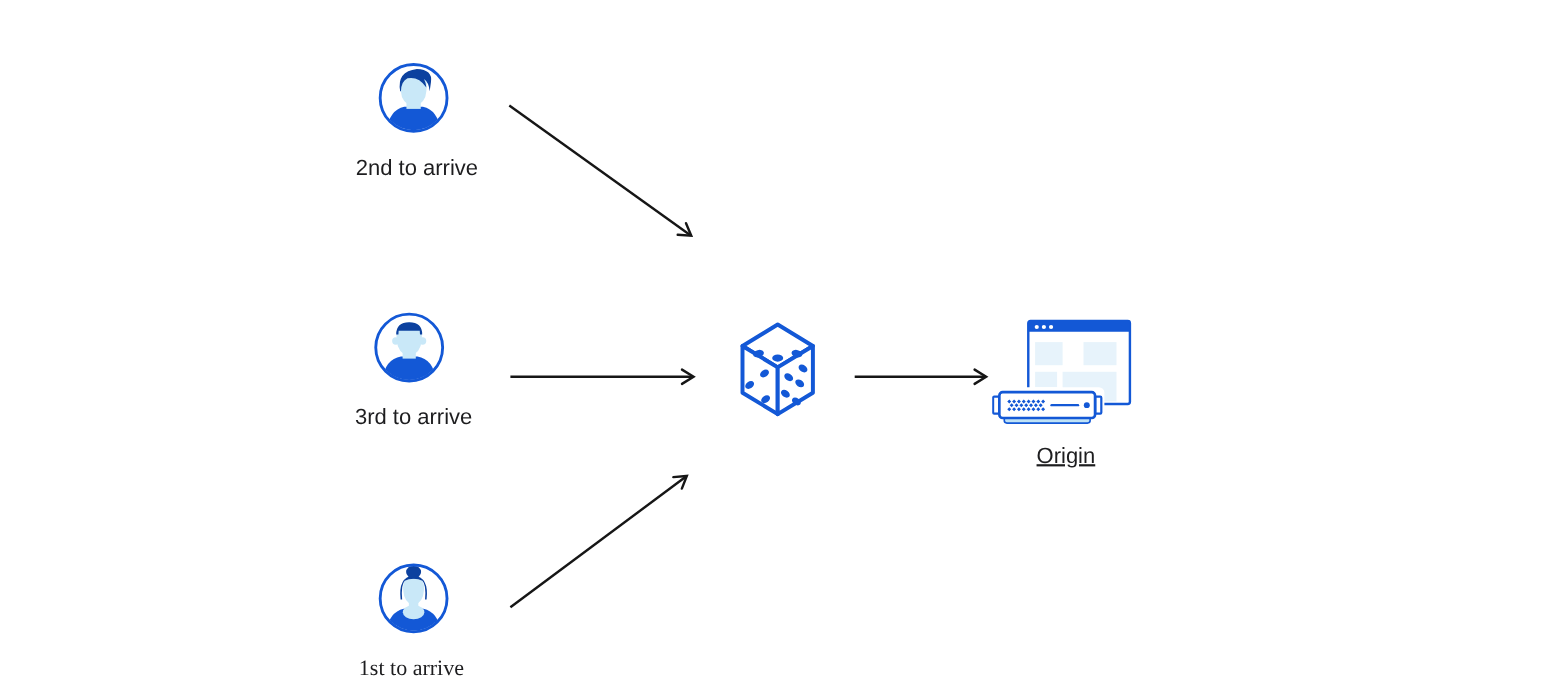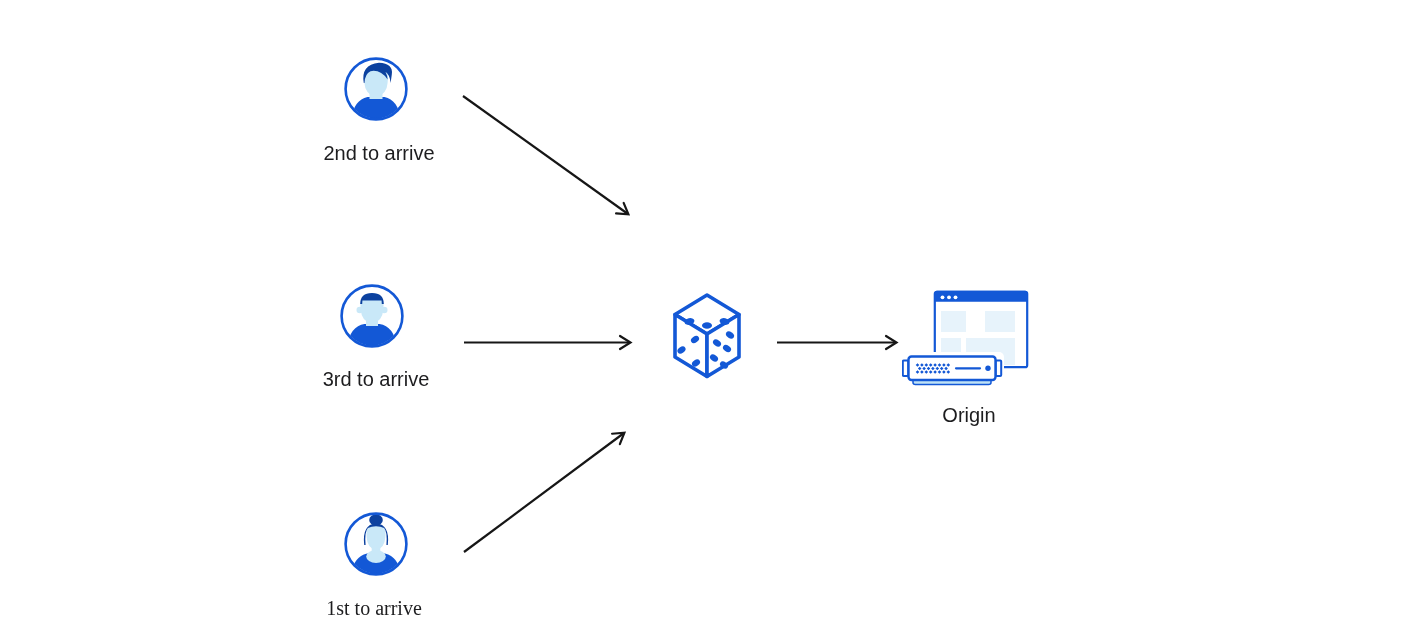--- a/index.html
+++ b/index.html
@@ -147,15 +147,15 @@
         M35.3,78.7 l1.8,1.8 -1.8,1.8 -1.8,-1.8 Z M39.7,78.7 l1.8,1.8 -1.8,1.8 -1.8,-1.8 Z
         M44.1,78.7 l1.8,1.8 -1.8,1.8 -1.8,-1.8 Z
         M15.5,82.2 l1.8,1.8 -1.8,1.8 -1.8,-1.8 Z M19.9,82.2 l1.8,1.8 -1.8,1.8 -1.8,-1.8 Z
         M24.3,82.2 l1.8,1.8 -1.8,1.8 -1.8,-1.8 Z M28.7,82.2 l1.8,1.8 -1.8,1.8 -1.8,-1.8 Z
         M33.1,82.2 l1.8,1.8 -1.8,1.8 -1.8,-1.8 Z M37.5,82.2 l1.8,1.8 -1.8,1.8 -1.8,-1.8 Z
         M41.9,82.2 l1.8,1.8 -1.8,1.8 -1.8,-1.8 Z M46.3,82.2 l1.8,1.8 -1.8,1.8 -1.8,-1.8 Z"></path>
       <line x1="54" y1="80.3" x2="78" y2="80.3" stroke="#1358d6" stroke-width="2.2" stroke-linecap="round"></line>
       <circle cx="86" cy="80.3" r="2.7" fill="#1358d6"></circle>
     </g>
   </svg>
-  <div class="node-label" style="left:965px;top:378px;">Origin</div>
+  <div class="node-label" style="left:965px;top:378px;text-decoration:underline;">Origin</div>
 
 </div>
 
 </body></html>

